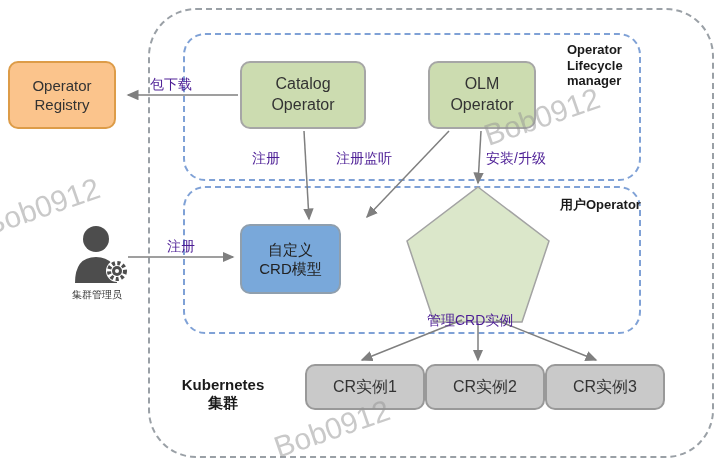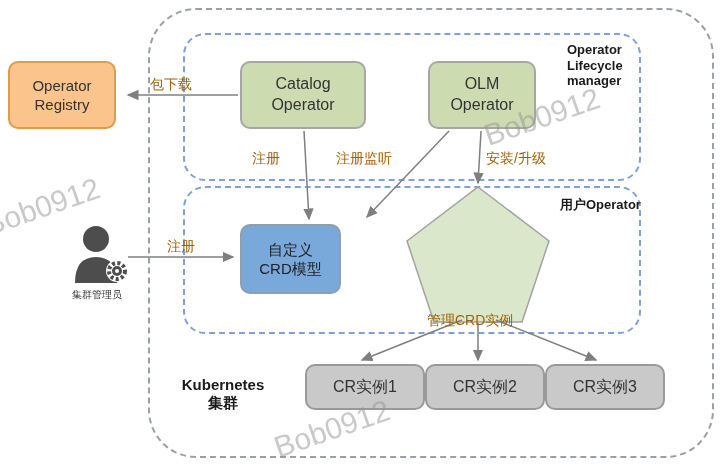--- a/index.html
+++ b/index.html
@@ -33,21 +33,21 @@
   .node-crd      { left:240px; top:224px; width:101px; height:70px; background:#79a8da; border-color:#8f9fae; font-size:15px; color:#222; padding:0 13px; }
   .node-cr       { top:364px; width:120px; height:46px; background:#c9c9c9; border-color:#999999; }
   .node-cr1 { left:305px; } .node-cr2 { left:425px; } .node-cr3 { left:545px; }
 
   .controller-label {
     position:absolute; left:443px; top:226px; width:70px; text-align:center;
     font-size:16px; color:#333; word-break:break-all; line-height:1.35;
   }
 
   
-  .edge-label { position:absolute; font-size:14px; color:#a16207; white-space:nowrap; }
+  .edge-label { position:absolute; font-size:14px; color:#4c1d95; white-space:nowrap; }
   .el-download { left:150px; top:76px; }
   .el-register { left:252px; top:150px; }
   .el-listen   { left:336px; top:150px; }
   .el-install  { left:486px; top:150px; }
   .el-admin    { left:167px; top:238px; }
   .el-manage   { left:427px; top:312px; }
 
   .admin-label { position:absolute; left:53px; top:288px; width:88px; text-align:center; font-size:10px; color:#333; }
 
   .watermark {

